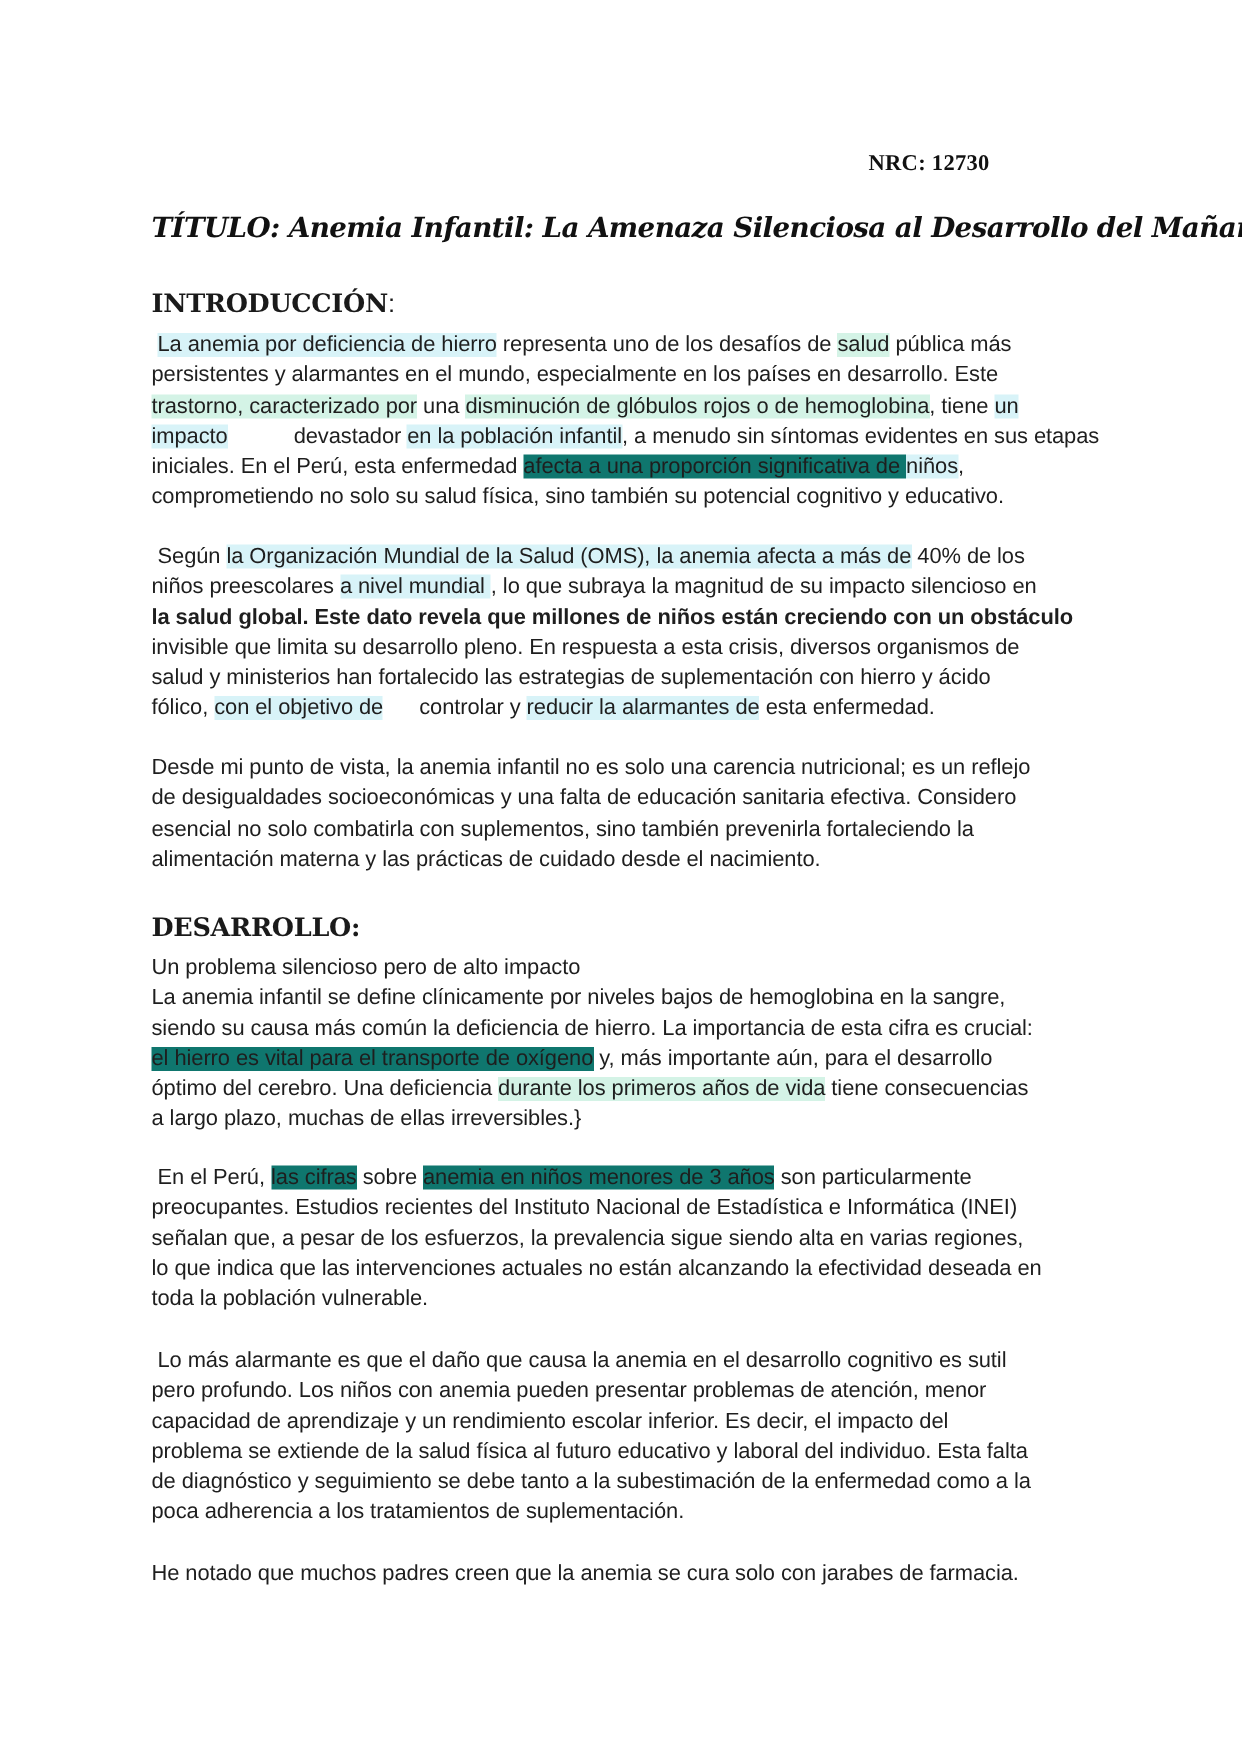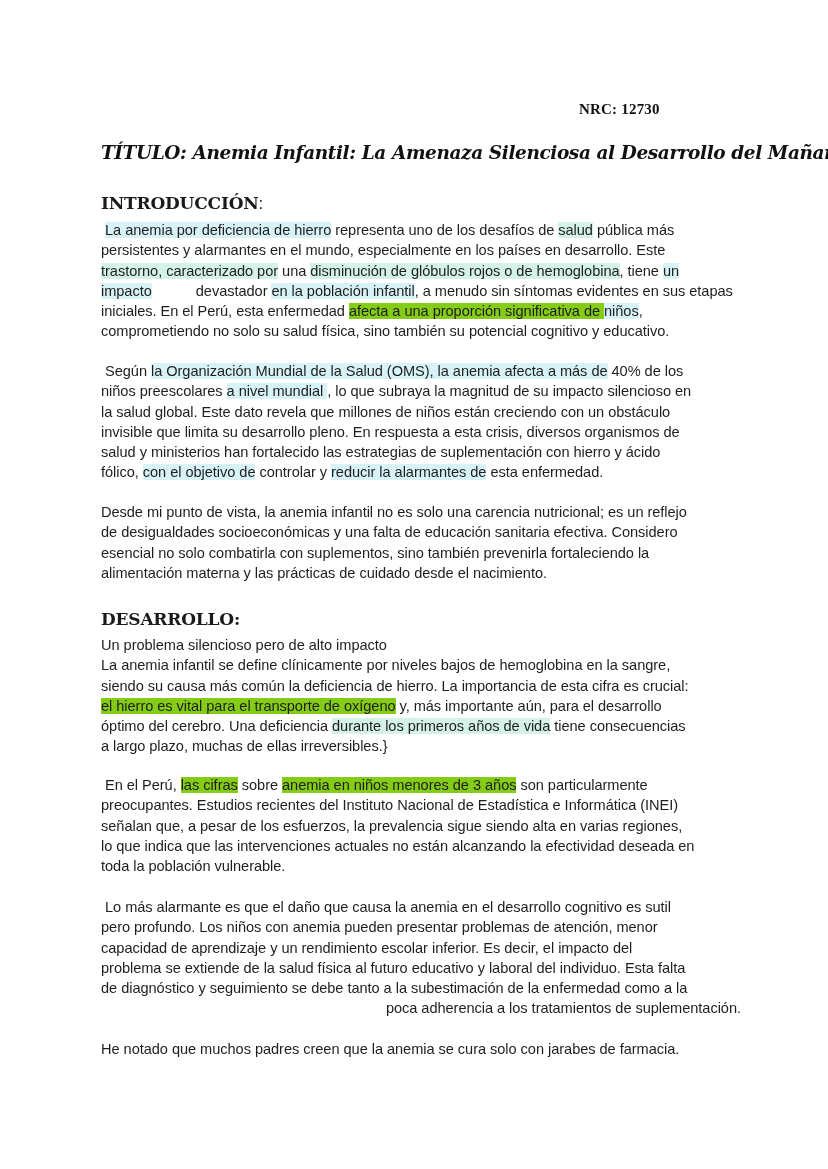--- a/index.html
+++ b/index.html
@@ -66,21 +66,21 @@
       color: #1e1e1e;
       margin: 0;
       letter-spacing: -0.05px;
     }
     .line {
       display: block;
       white-space: nowrap;
     }
     .hl-cyan { background: #d8f3f8; }
     .hl-green { background: #d4f3e6; }
-    .hl-pink { background: #84cc16; margin-top: 22px; }
+    .hl-pink { background: #0f766e; margin-top: 22px; }
   </style>
 </head>
 <body>
 
 <div class="page">
 
   <div class="nrc">NRC: 12730</div>
 
   <div class="title">TÍTULO: Anemia Infantil: La Amenaza Silenciosa al Desarrollo del Mañana</div>
 
@@ -91,24 +91,24 @@
     <span class="line" style="white-space: pre;">persistentes y alarmantes en el mundo, especialmente en los países en desarrollo. Este</span>
     <span class="line" style="white-space: pre;"><span class="hl-green" style="white-space: pre;">trastorno, caracterizado por</span><span style="white-space: pre;"> una </span><span class="hl-green" style="white-space: pre;">disminución de glóbulos rojos o de hemoglobina</span><span style="white-space: pre;">, tiene </span><span class="hl-cyan" style="white-space: pre;">un</span></span>
     <span class="line" style="white-space: pre;"><span class="hl-cyan" style="white-space: pre;">impacto</span><span style="white-space: pre; margin-left: 40px;"> devastador </span><span class="hl-cyan" style="white-space: pre;">en la población infantil</span><span style="white-space: pre;">, a menudo sin síntomas evidentes en sus etapas</span></span>
     <span class="line" style="white-space: pre;"><span style="white-space: pre;">iniciales. En el Perú, esta enfermedad </span><span class="hl-pink" style="white-space: pre;">afecta a una proporción significativa de </span><span class="hl-cyan" style="white-space: pre;">niños</span><span style="white-space: pre;">,</span></span>
     <span class="line" style="white-space: pre;">comprometiendo no solo su salud física, sino también su potencial cognitivo y educativo.</span>
   </div>
 
   <div class="para" style="top:361px;">
     <span class="line" style="white-space: pre;"><span style="white-space: pre;"> Según </span><span class="hl-cyan" style="white-space: pre;">la Organización Mundial de la Salud (OMS), la anemia afecta a más de</span><span style="white-space: pre;"> 40% de los</span></span>
     <span class="line" style="white-space: pre;"><span style="white-space: pre;">niños preescolares </span><span class="hl-cyan" style="white-space: pre;">a nivel mundial </span><span style="white-space: pre;">, lo que subraya la magnitud de su impacto silencioso en</span></span>
-    <span class="line" style="white-space: pre;">la salud global. Este dato revela que millones de niños están creciendo con un obstáculo</span>
+    <span class="line" style="white-space: pre; font-weight: bold;">la salud global. Este dato revela que millones de niños están creciendo con un obstáculo</span>
     <span class="line" style="white-space: pre;">invisible que limita su desarrollo pleno. En respuesta a esta crisis, diversos organismos de</span>
     <span class="line" style="white-space: pre;">salud y ministerios han fortalecido las estrategias de suplementación con hierro y ácido</span>
-    <span class="line" style="white-space: pre;"><span style="white-space: pre;">fólico, </span><span class="hl-cyan" style="white-space: pre; margin-top: 22px;">con el objetivo de</span><span style="white-space: pre;"> controlar y </span><span class="hl-cyan" style="white-space: pre;">reducir la alarmantes de</span><span style="white-space: pre;"> esta enfermedad.</span></span>
+    <span class="line" style="white-space: pre;"><span style="white-space: pre;">fólico, </span><span class="hl-cyan" style="white-space: pre; margin-top: 22px;">con el objetivo de</span><span style="white-space: pre; padding-left: 20px;"> controlar y </span><span class="hl-cyan" style="white-space: pre;">reducir la alarmantes de</span><span style="white-space: pre;"> esta enfermedad.</span></span>
   </div>
 
   <div class="para" style="top:502px;">
     <span class="line" style="white-space: pre;">Desde mi punto de vista, la anemia infantil no es solo una carencia nutricional; es un reflejo</span>
     <span class="line" style="white-space: pre;">de desigualdades socioeconómicas y una falta de educación sanitaria efectiva. Considero</span>
     <span class="line" style="white-space: pre;">esencial no solo combatirla con suplementos, sino también prevenirla fortaleciendo la</span>
     <span class="line" style="white-space: pre;">alimentación materna y las prácticas de cuidado desde el nacimiento.</span>
   </div>
 
   <div class="heading" style="top:609px;">DESARROLLO:</div>
@@ -129,20 +129,20 @@
     <span class="line" style="white-space: pre;">lo que indica que las intervenciones actuales no están alcanzando la efectividad deseada en</span>
     <span class="line" style="white-space: pre;">toda la población vulnerable.</span>
   </div>
 
   <div class="para" style="top:897px;">
     <span class="line" style="white-space: pre;"> Lo más alarmante es que el daño que causa la anemia en el desarrollo cognitivo es sutil</span>
     <span class="line" style="white-space: pre;">pero profundo. Los niños con anemia pueden presentar problemas de atención, menor</span>
     <span class="line" style="white-space: pre;">capacidad de aprendizaje y un rendimiento escolar inferior. Es decir, el impacto del</span>
     <span class="line" style="white-space: pre;">problema se extiende de la salud física al futuro educativo y laboral del individuo. Esta falta</span>
     <span class="line" style="white-space: pre;">de diagnóstico y seguimiento se debe tanto a la subestimación de la enfermedad como a la</span>
-    <span class="line" style="white-space: pre; text-align: right;">poca adherencia a los tratamientos de suplementación.</span>
+    <span class="line" style="white-space: pre;">poca adherencia a los tratamientos de suplementación.</span>
   </div>
 
   <div class="para" style="top:1039px;">
     <span class="line" style="white-space: pre;">He notado que muchos padres creen que la anemia se cura solo con jarabes de farmacia.</span>
   </div>
 
 </div>
 
 </body></html>

